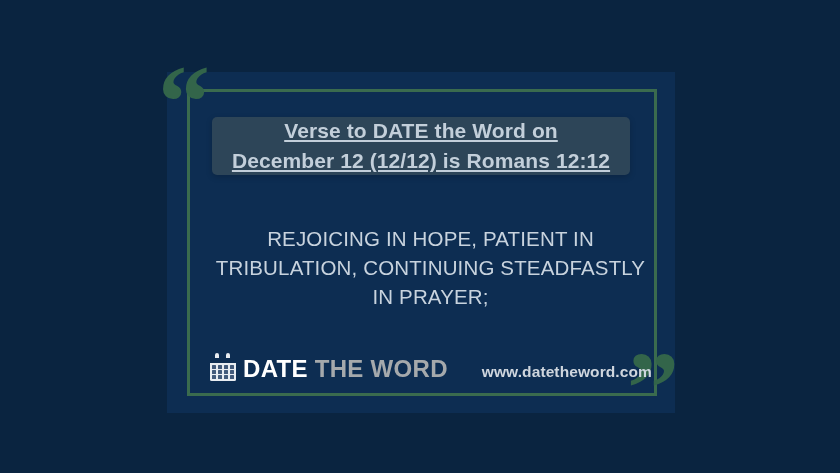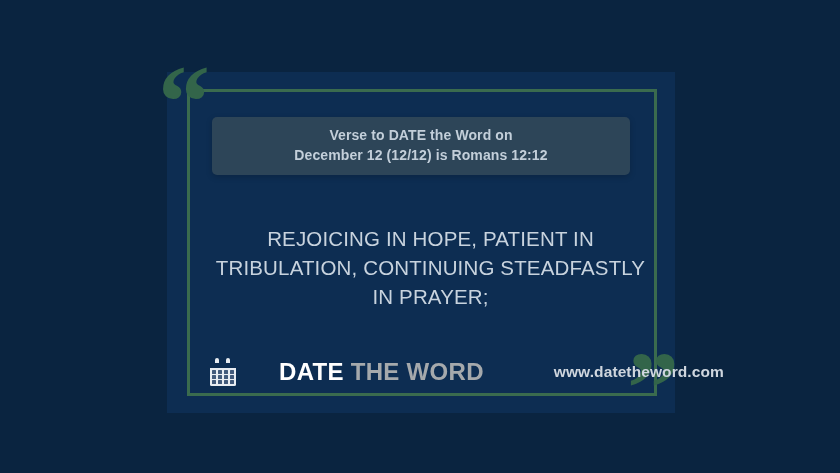--- a/index.html
+++ b/index.html
@@ -55,24 +55,25 @@
     position:absolute;
     left:212px; top:117px;
     width:418px; height:58px;
     background:#2d4558;
     border-radius:5px;
     display:flex; align-items:center; justify-content:center;
     box-shadow:0 2px 6px rgba(0,0,0,.18);
   }
   #title-text {
     color:#c3cfda;
-    font-size:14px;
+    font-size:21px;
     font-weight:700;
     line-height:1.42;
     text-align:center;
+    text-decoration:underline;
     text-underline-offset:2px;
     letter-spacing:.1px;
     white-space:pre-line;
   }
 
   
   #verse-text {
     position:absolute;
     left:190px; top:224px;
     width:464px;
@@ -81,23 +82,23 @@
     font-size:20.5px;
     font-weight:400;
     line-height:1.42;
     letter-spacing:.15px;
     padding-left:17px;
   }
 
   
   #footer {
     position:absolute;
-    left:210px; top:353px;
+    left:210px; top:343px;
     width:440px; height:38px;
-    display:flex; align-items:center;gap:36px;
+    display:flex; align-items:flex-end;
   }
 
   #cal-icon {
     width:26px; height:28px;
     position:relative;
     flex:0 0 auto;
     margin-right:7px;
   }
   #cal-icon .cal-body {
     position:absolute; left:0; top:5px;

